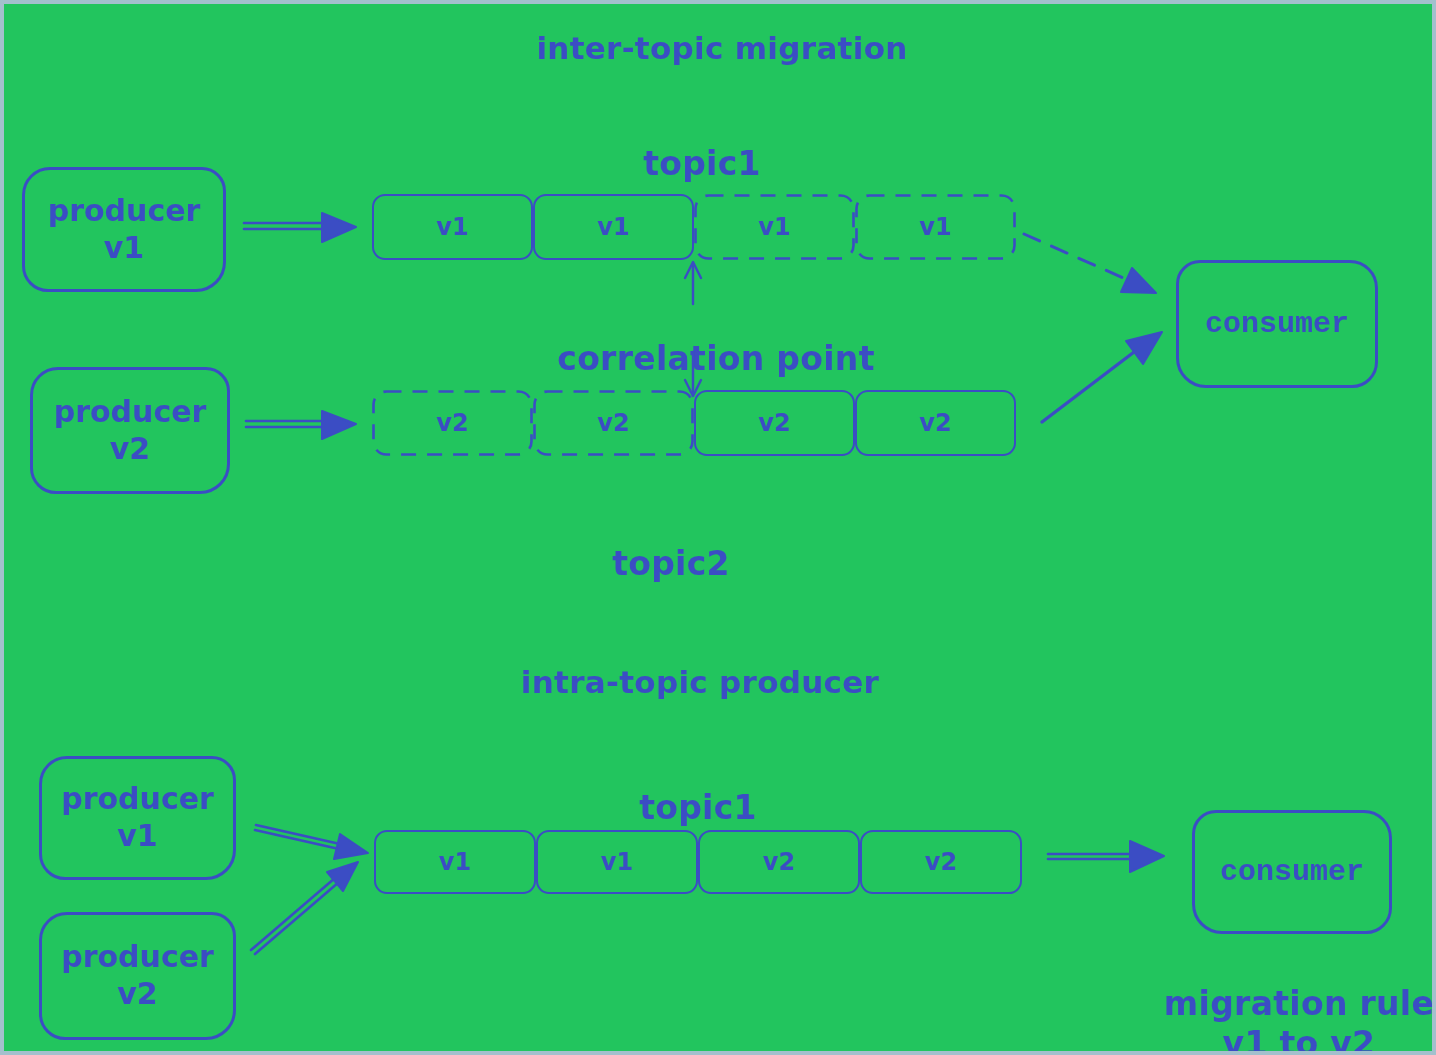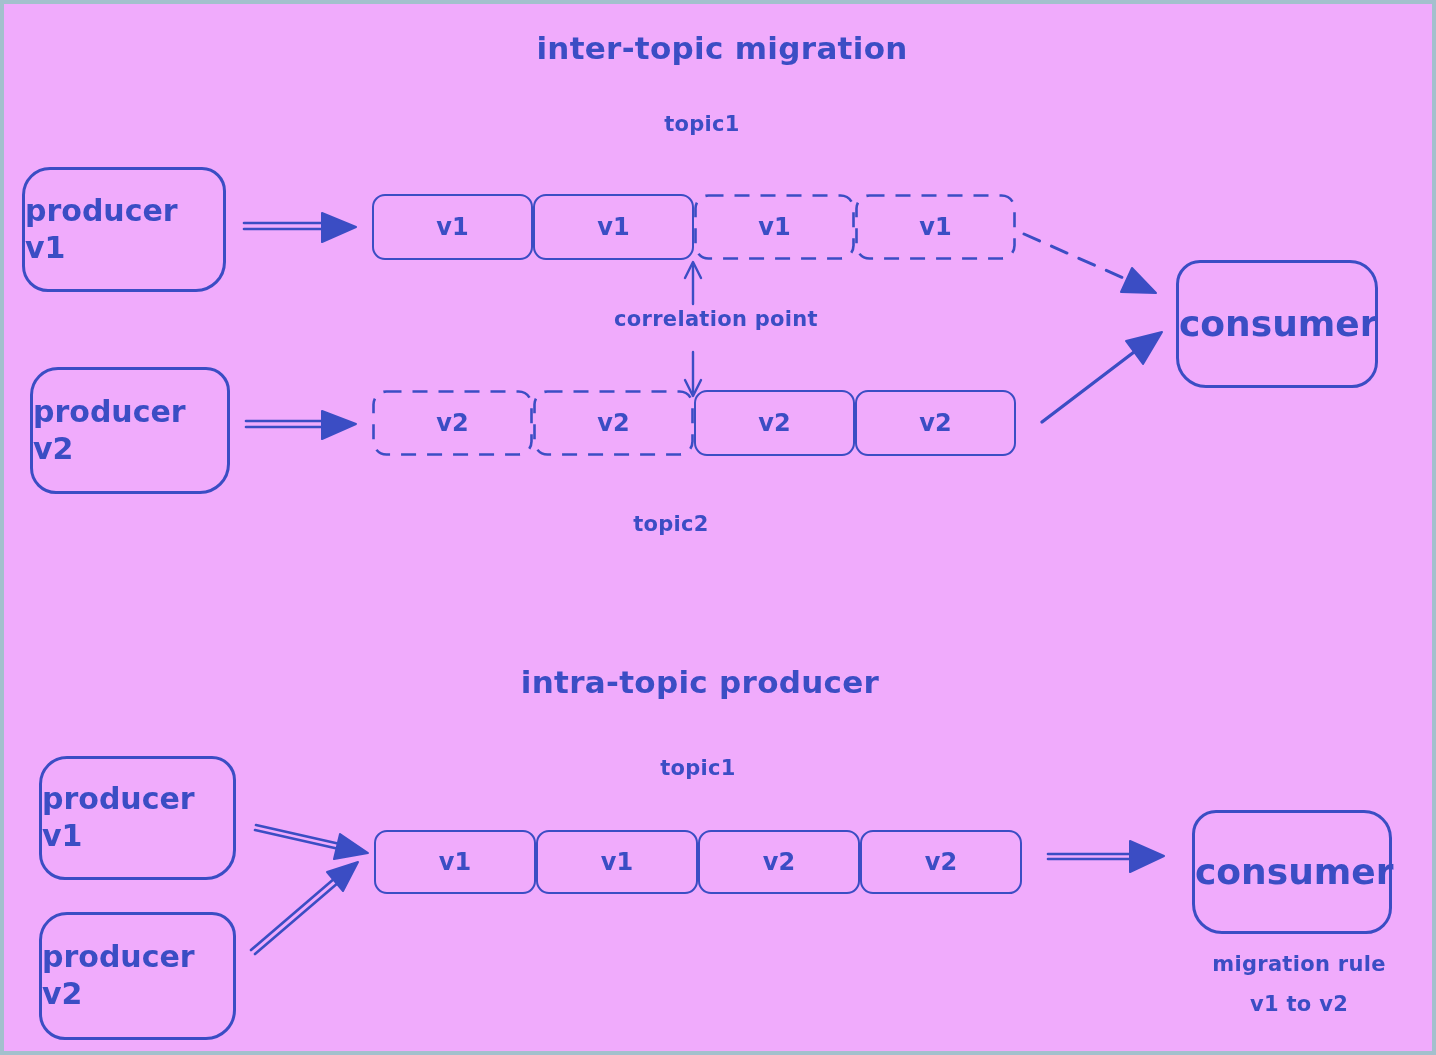--- a/index.html
+++ b/index.html
@@ -1,39 +1,39 @@
 <!DOCTYPE html>
 <html><head>
 <meta charset="utf-8">
 <style>
   html,body { margin:0; padding:0; background:#e8eef1; }
   .canvas {
     --ink:#3b4dc4;
     position:relative;
     width:1436px; height:1055px;
     box-sizing:border-box;
-    background:#f0abfc;
+    background:#22c55e;
     border:4px solid #a3c0cd;
     font-family:"DejaVu Sans", sans-serif;
     font-weight:bold;
     color:var(--ink);
     overflow:hidden;
   }
   .label { position:absolute; text-align:center; letter-spacing:0.3px; }
   .title { font-size:31px; }
-  .sub   { font-size:21px; }
+  .sub   { font-size:33px;margin-top:32px; }
   .node {
     position:absolute; box-sizing:border-box;
     border:3px solid var(--ink);
     display:flex; flex-direction:column;
-    align-items:flex-start; justify-content:center;
+    align-items:center; justify-content:center;
     text-align:center; line-height:1.22;
   }
   .producer { border-radius:28px 24px 30px 26px; font-size:30px; }
-  .consumer { border-radius:24px 28px 26px 30px; font-size:36px; }
+  .consumer { border-radius:24px 28px 26px 30px; font-size:30px;font-family:Liberation Mono, monospace; }
   .msg {
     position:absolute; box-sizing:border-box;
     display:flex; align-items:center; justify-content:center;
     font-size:24px;
   }
   .msg.solid { border:2.6px solid var(--ink); border-radius:13px; }
   .msg.dashed { border:none; }
   .msg .dash-rect {
     position:absolute; left:0; top:0; width:100%; height:100%;
   }

